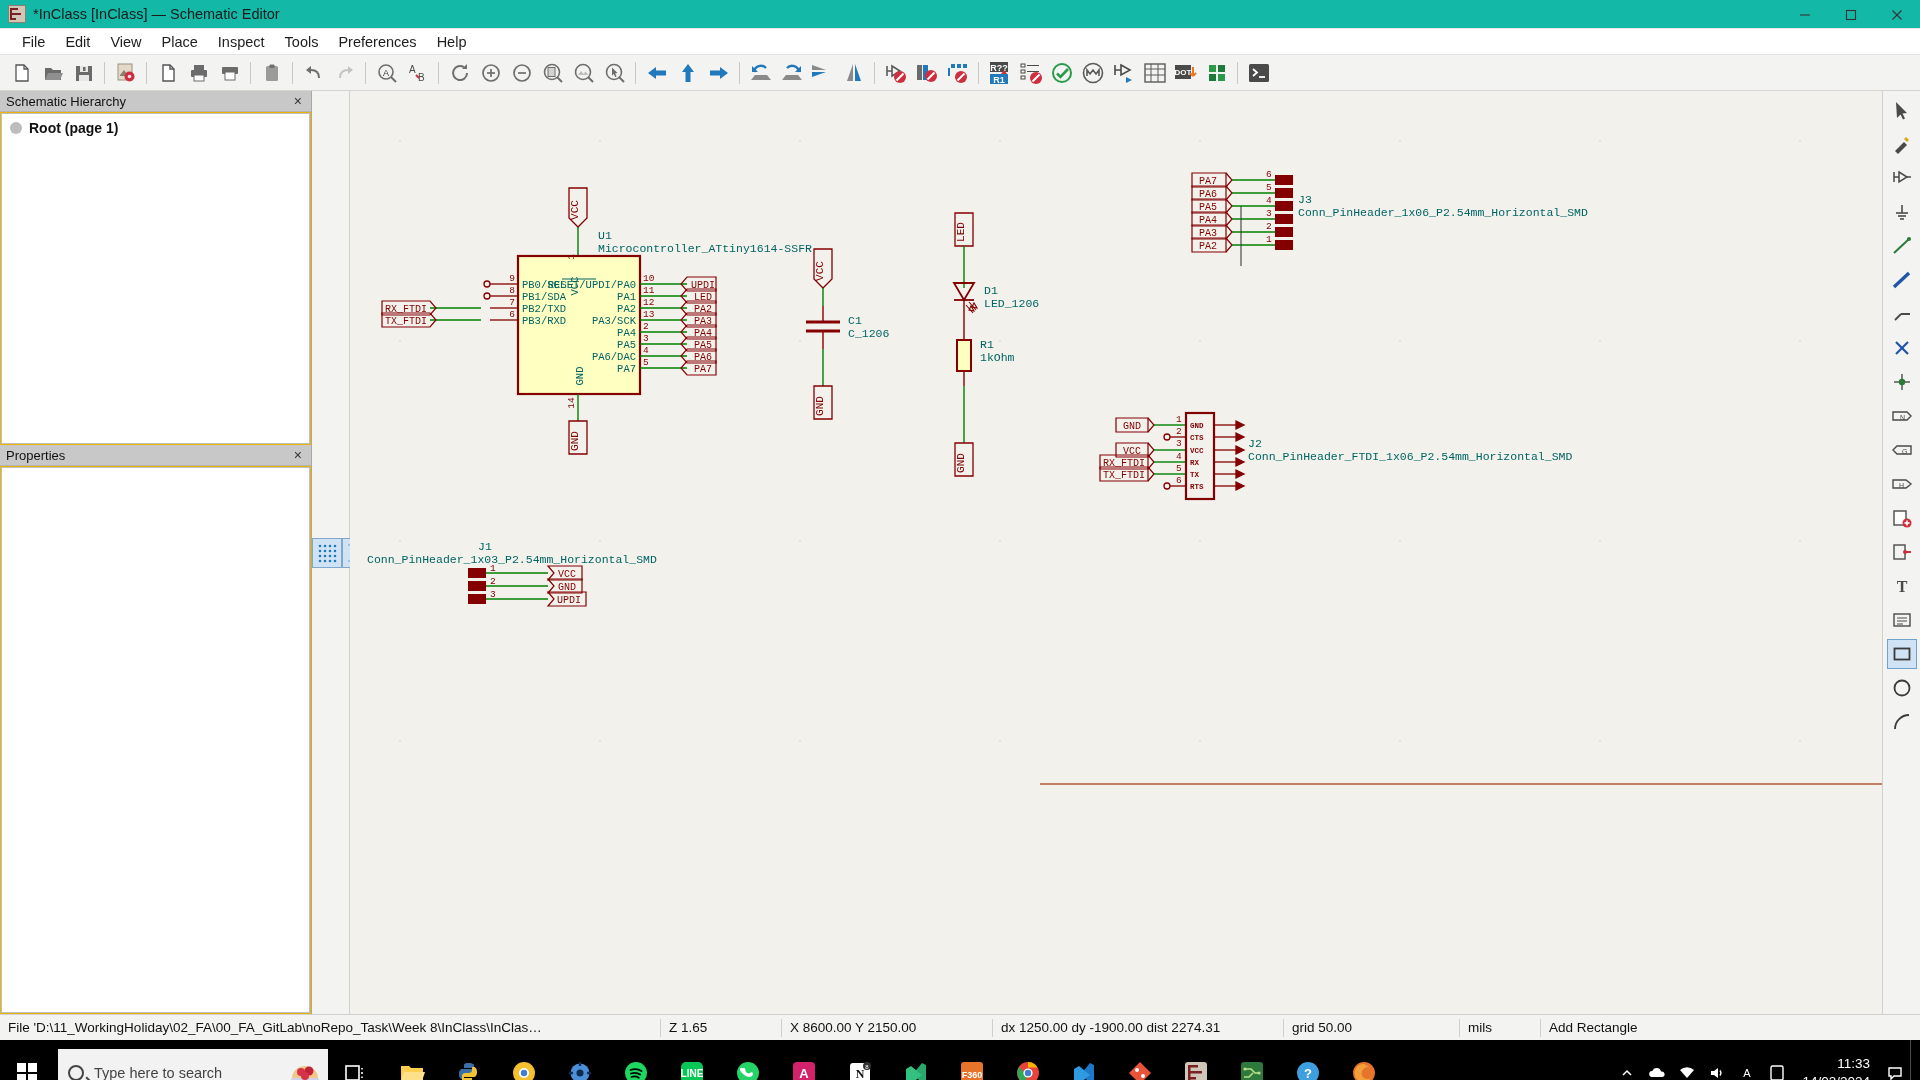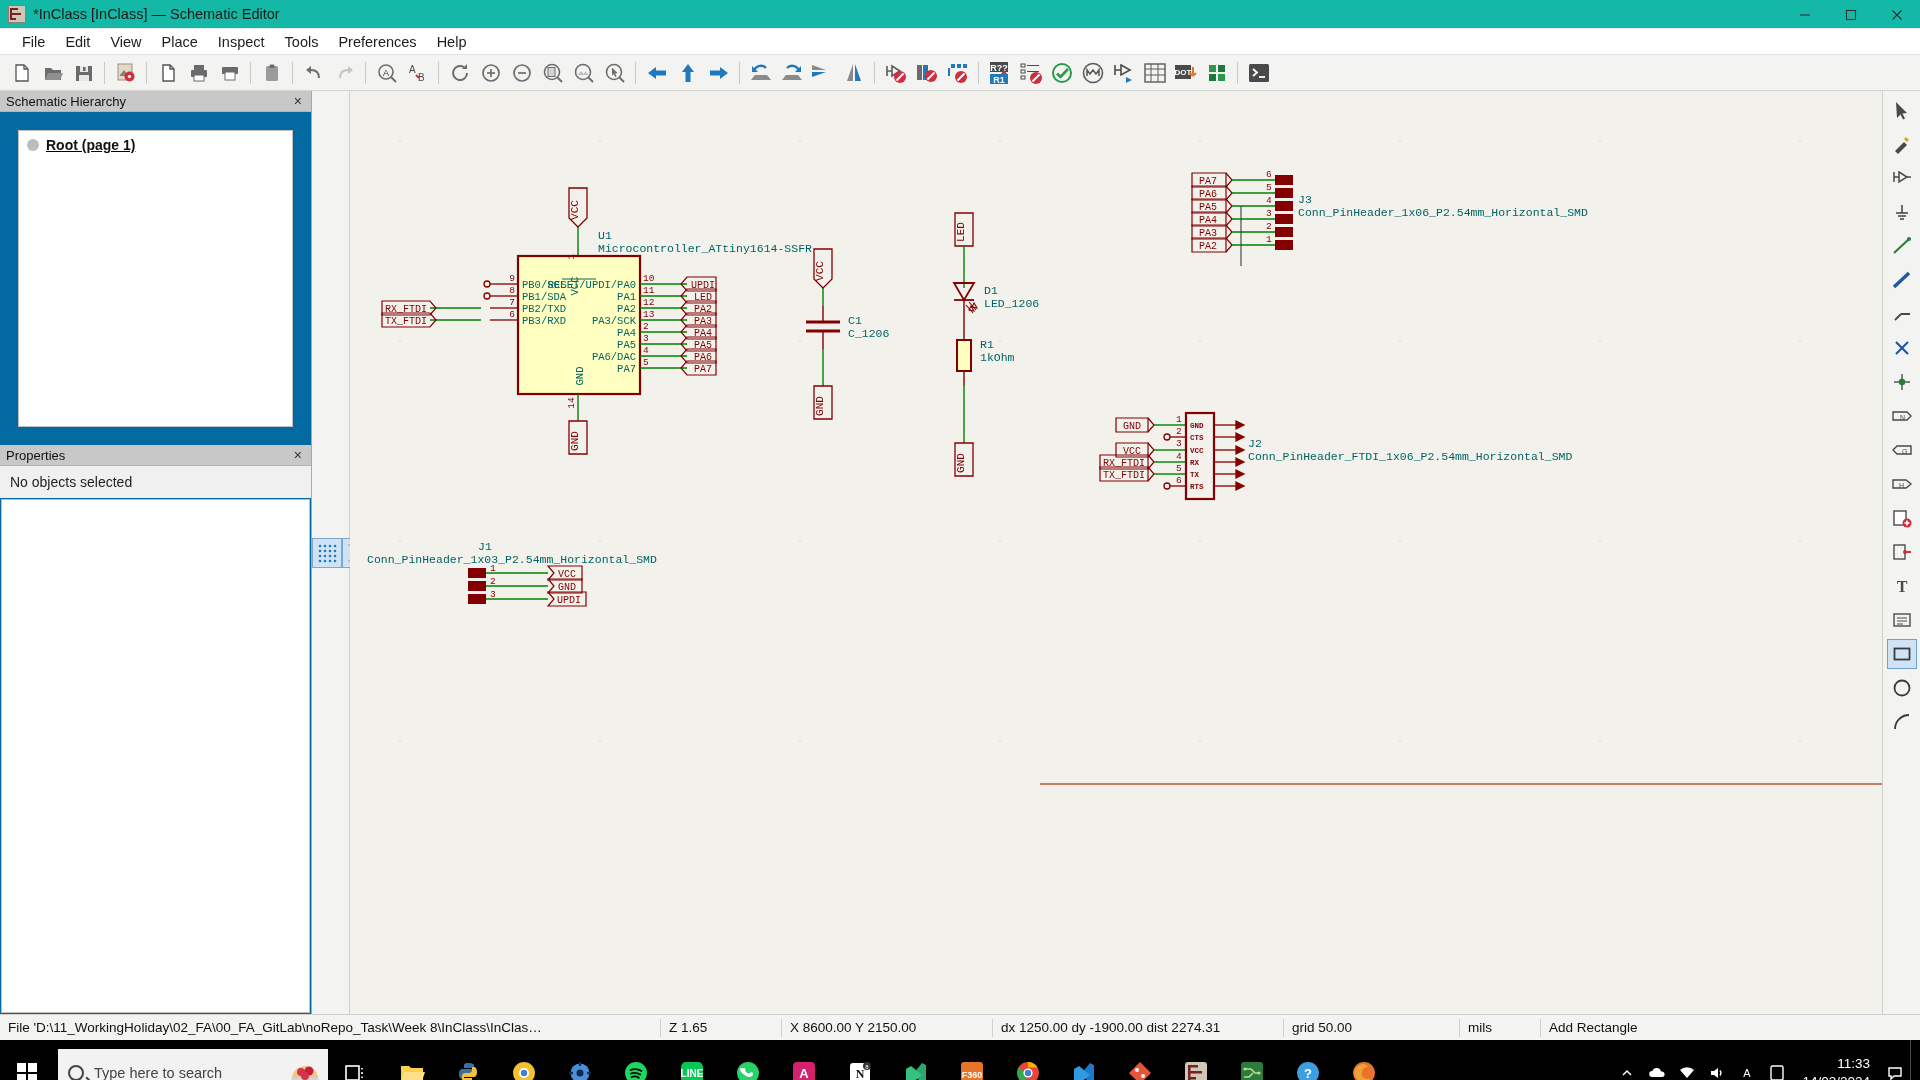--- a/index.html
+++ b/index.html
@@ -48,30 +48,30 @@
     display:flex; align-items:center; padding-left: 6px;
     border-bottom: 1px solid #d4d4d0;
   }
   .tb { width: 31px; height: 31px; display:flex; align-items:center; justify-content:center; flex:none;}
   .tbsep { width:1px; height:22px; background:#c9c9c5; margin: 0 5px; flex:none;}
 
   
   #body { display:flex; height: 923px; }
 
   
-  #leftcol { width: 312px; display:flex; flex-direction:column; background:#0369a1; flex:none;}
+  #leftcol { width: 312px; display:flex; flex-direction:column; background:#eab308; flex:none;}
   .panel-head {
     height: 21px; background:#c8c8c8; display:flex; align-items:center;
     padding: 0 6px; font-size:13px; color:#111;
     border-bottom:1px solid #b4b4b4;
   }
   .panel-head .ph-title { flex:1; }
   .panel-head .ph-close { font-size:14px; color:#333; cursor:pointer; padding:0 3px;}
   #hier-panel { height: 354px; border-right:1px solid #a8a8a8; display:flex; flex-direction:column;}
-  #hier-body { flex:1; background:#fff; border:1px solid #c0c0c0; margin:18px; padding:6px 8px;text-decoration:underline; }
+  #hier-body { flex:1; background:#fff; border:1px solid #c0c0c0; margin:1px; padding:6px 8px; }
   .tree-row { display:flex; align-items:center; gap:7px; font-size:14px; font-weight:bold; color:#111;}
   .tree-dot { width:12px; height:12px; border-radius:50%; background:#bdbdbd; flex:none;}
   #prop-panel { flex:1; border-right:1px solid #a8a8a8; display:flex; flex-direction:column;}
   #prop-sub { padding:8px 10px; font-size:14px; color:#222; background:#f0f0f0;}
   #prop-body { flex:1; background:#fff; border:1px solid #c0c0c0; margin:1px;}
 
   
   #lefttools {
     width: 38px; background:#f3f3f1; border-right:1px solid #d0d0cc;
     display:flex; flex-direction:row; align-items:center; padding-top:4px; flex:none;
@@ -450,21 +450,20 @@
           <span class="tree-dot"></span>
           <span>Root (page 1)</span>
         </div>
       </div>
     </div>
     <div id="prop-panel">
       <div class="panel-head">
         <span class="ph-title">Properties</span>
         <span class="ph-close">×</span>
       </div>
-      <div id="prop-sub">No objects selected</div>
       <div id="prop-body"></div>
     </div>
   </div>
 
   <div id="lefttools">
     <div class="lt active">
       <svg width="22" height="22" viewBox="0 0 22 22">
           <g fill="#2079bd">
             <circle cx="4" cy="4" r="1.3"></circle>
             <circle cx="9" cy="4" r="1.3"></circle>

